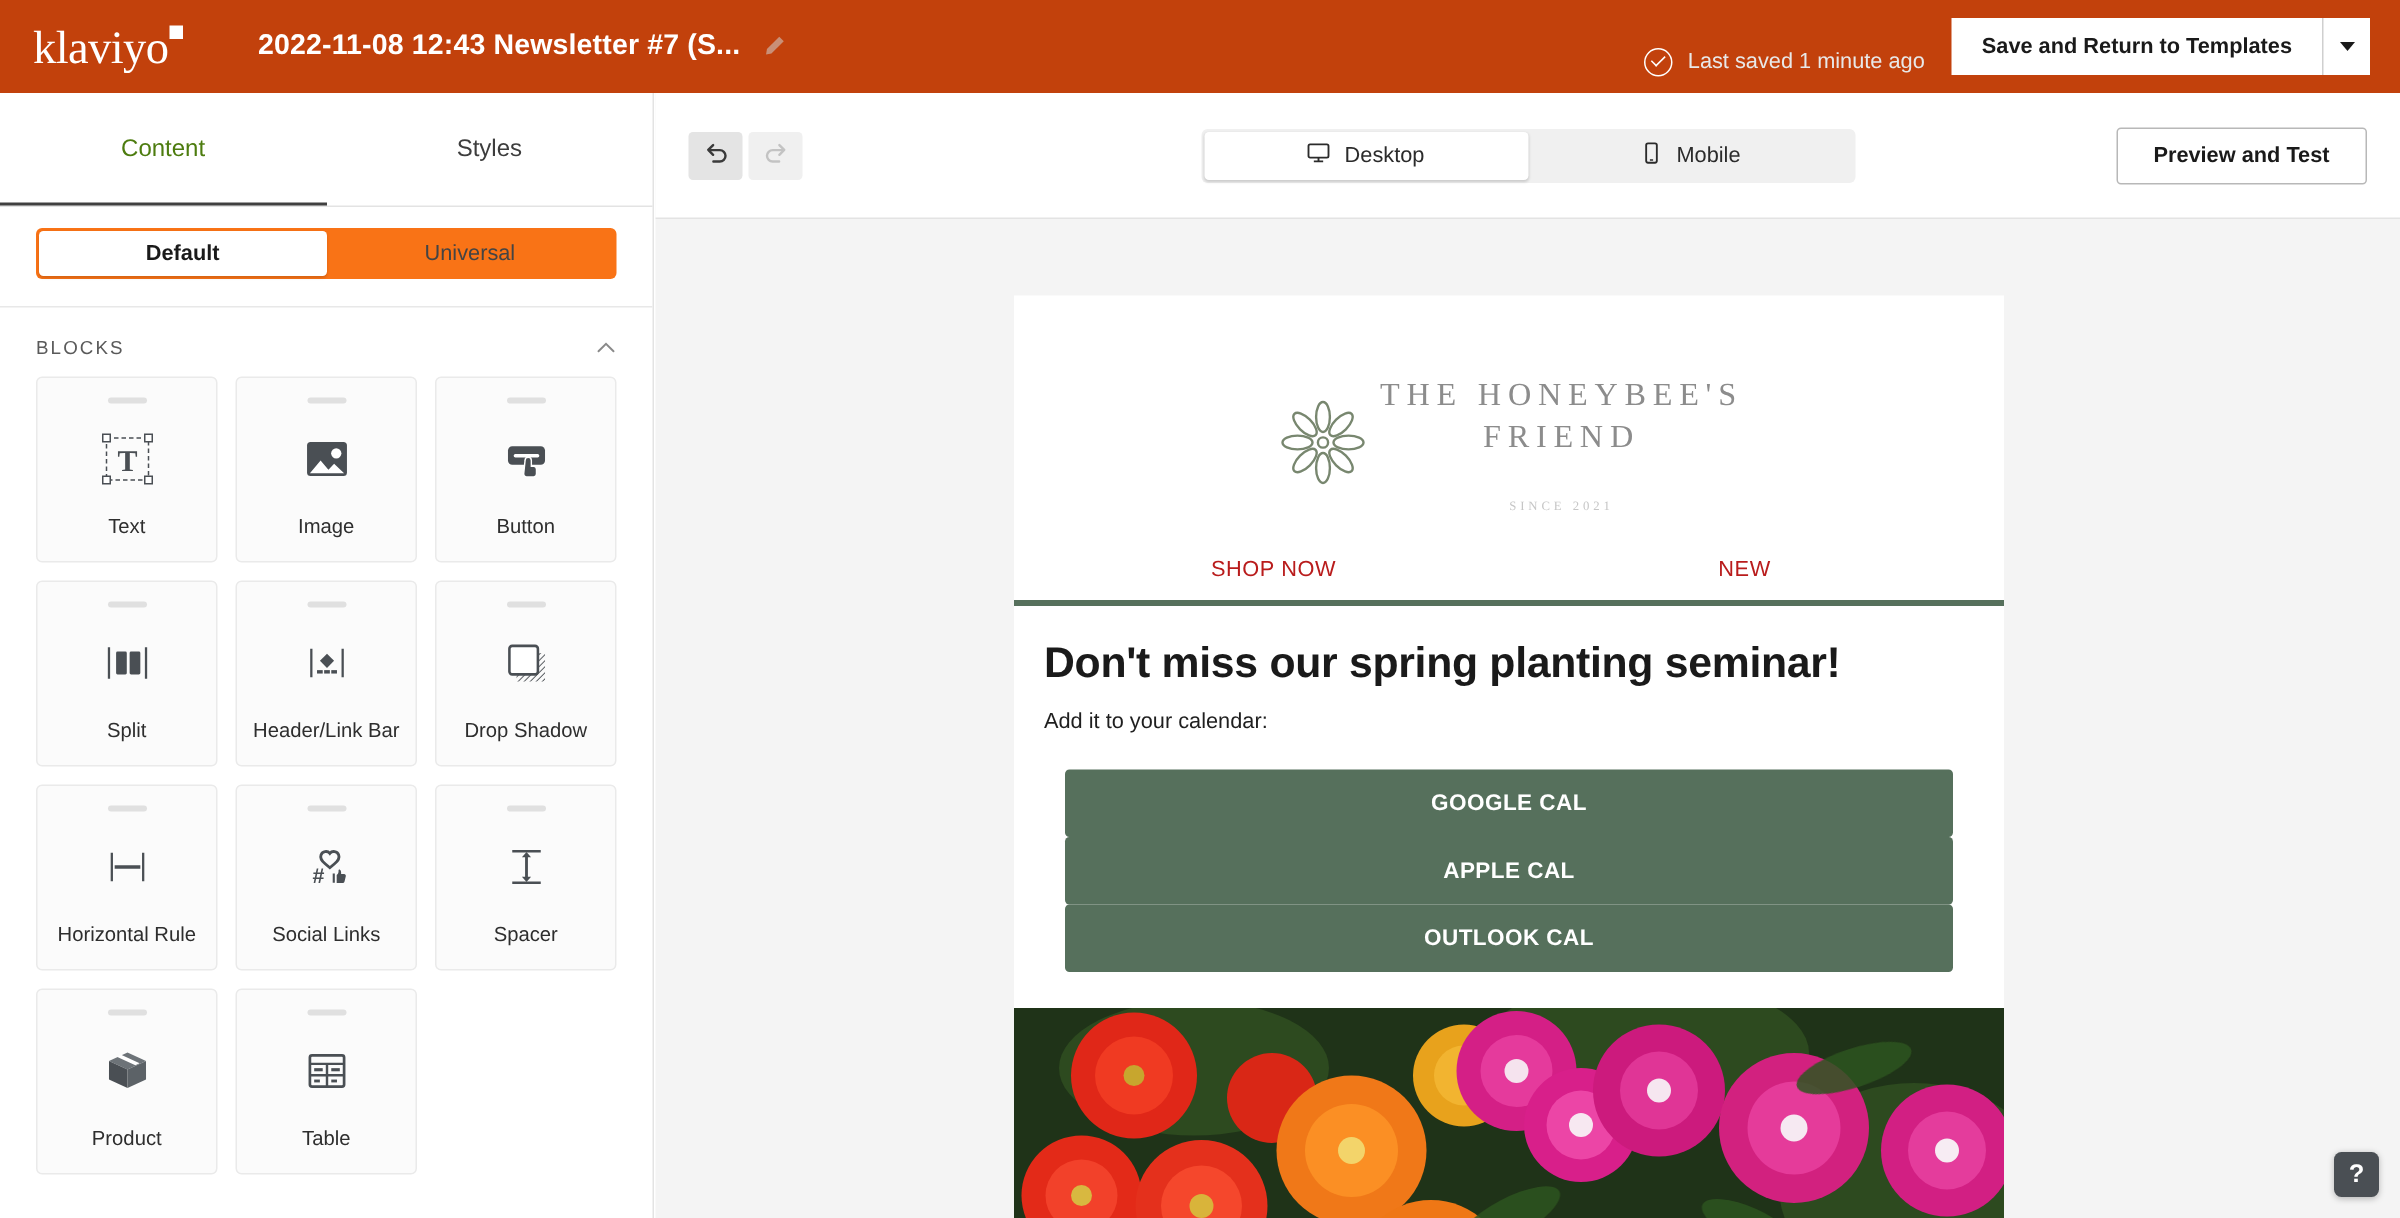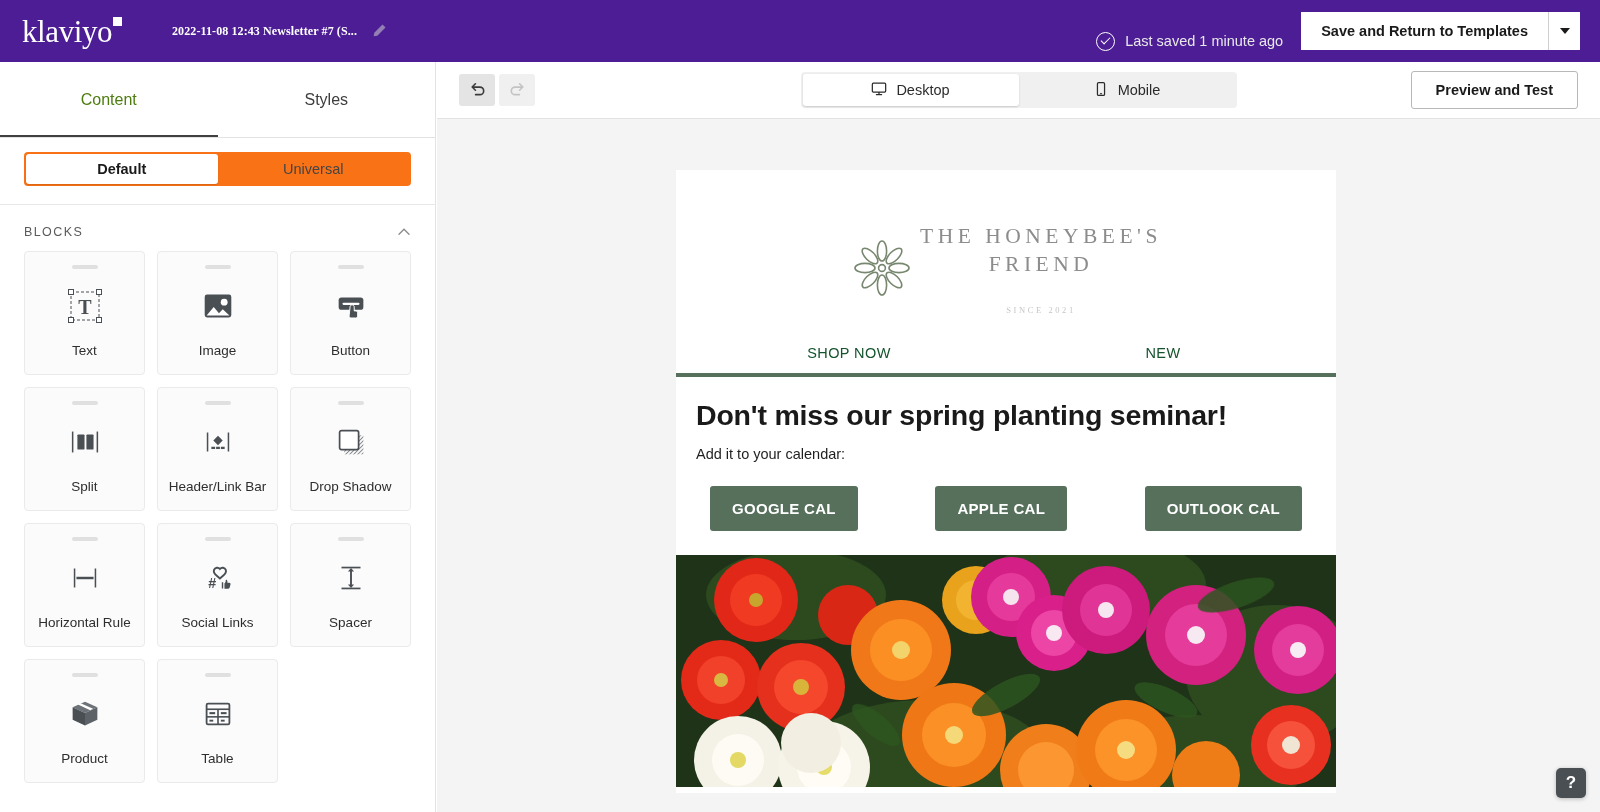--- a/index.html
+++ b/index.html
@@ -7,40 +7,40 @@
     width: 1600px; height: 812px;
     overflow: hidden;
     font-family: "Liberation Sans", sans-serif;
     background: #ffffff;
   }
 
   
   .topbar {
     position: absolute; left: 0; top: 0;
     width: 1600px; height: 62px;
-    background: #4c1d95;
+    background: #c2410c;
     display: flex; align-items: center;
   }
   .logo-wrap {
     width: 172px; padding-left: 22px;
     display: flex; align-items: flex-start;
   }
   .logo-text {
     color: #ffffff;
     font-family: "Liberation Serif", serif;
     font-size: 31px; font-weight: 400;
     letter-spacing: -0.4px; line-height: 1;
   }
   .logo-dot {
     width: 9px; height: 9px; background: #ffffff;
     margin-top: 1px; margin-left: 1px;
   }
   .doc-title {
-    color: #ffffff; font-size: 12px; font-weight: bold;
-    letter-spacing: 0.1px; white-space: nowrap; font-family: Liberation Serif, serif;
+    color: #ffffff; font-size: 19px; font-weight: bold;
+    letter-spacing: 0.1px; white-space: nowrap;
   }
   .edit-pencil {
     margin-left: 14px; width: 16px; height: 16px;
     opacity: .55; cursor: pointer;
   }
   .topbar-right {
     margin-left: auto; display: flex; align-items: center;
     padding-right: 20px; gap: 0;
   }
   .saved-status {
@@ -146,21 +146,21 @@
   .block-label {
     font-size: 13.5px; color: #2e2e2e; padding-bottom: 16px; text-align: center;
   }
 
   
   .canvas-area {
     position: absolute; left: 437px; top: 62px;
     width: 1163px; height: 750px; background: #f4f4f4;
   }
   .canvas-toolbar {
-    height: 57px; background: #ffffff; border-bottom: 1px solid #e3e3e3;
+    height: 84px; background: #ffffff; border-bottom: 1px solid #e3e3e3;
     display: flex; align-items: center; padding: 0 22px; position: relative;
   }
   .icon-btn {
     width: 36px; height: 32px; border-radius: 3px;
     display: flex; align-items: center; justify-content: center;
     cursor: pointer;
   }
   .icon-btn.undo { background: #e4e4e4; }
   .icon-btn.redo { background: #f0f0f0; margin-left: 4px; cursor: default; }
 
@@ -206,32 +206,33 @@
     font-family: "Liberation Serif", serif;
     font-size: 8.5px; letter-spacing: 2.6px; color: #c6c6c6;
     margin-top: 26px;
   }
   .email-nav {
     display: flex; padding: 0 16px 12px 16px;
     border-bottom: 4px solid #56705c;
   }
   .email-nav-link {
     flex: 1; text-align: center; font-size: 14.5px;
-    color: #14532d; letter-spacing: .4px; cursor: pointer;
+    color: #b91c1c; letter-spacing: .4px; cursor: pointer;
   }
   .email-heading {
     font-size: 28.5px; font-weight: bold; color: #1a1a1a;
     padding: 22px 20px 0 20px; letter-spacing: -0.2px;
   }
   .email-sub {
     font-size: 14.5px; color: #1f1f1f; padding: 14px 20px 0 20px;
   }
   .cal-btn-row {
     display: flex; justify-content: space-between;
     padding: 24px 34px 0 34px;
+    flex-direction: column;
   }
   .cal-btn {
     background: #56705c; color: #ffffff;
     font-size: 15px; font-weight: bold; letter-spacing: .3px;
     padding: 14px 22px; border-radius: 3px; border: none;
     cursor: pointer; white-space: nowrap;
   }
   .flower-img {
     margin-top: 24px; width: 660px; height: 232px;
     display: block; overflow: hidden;

